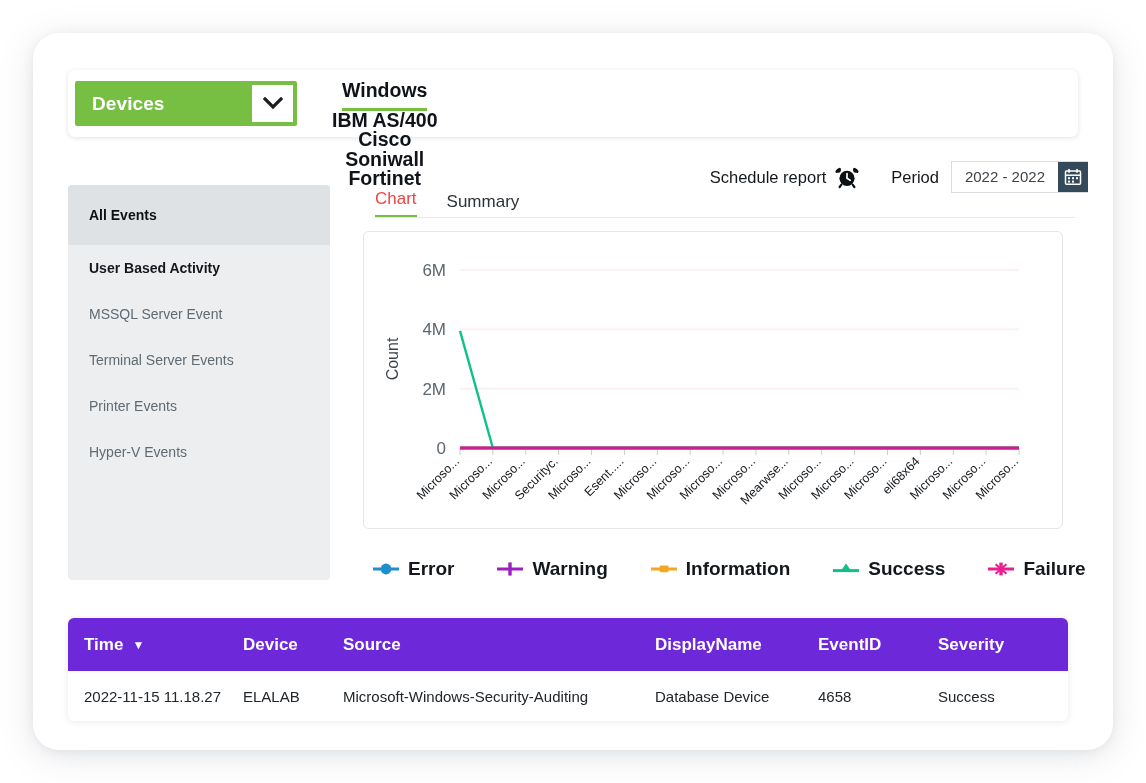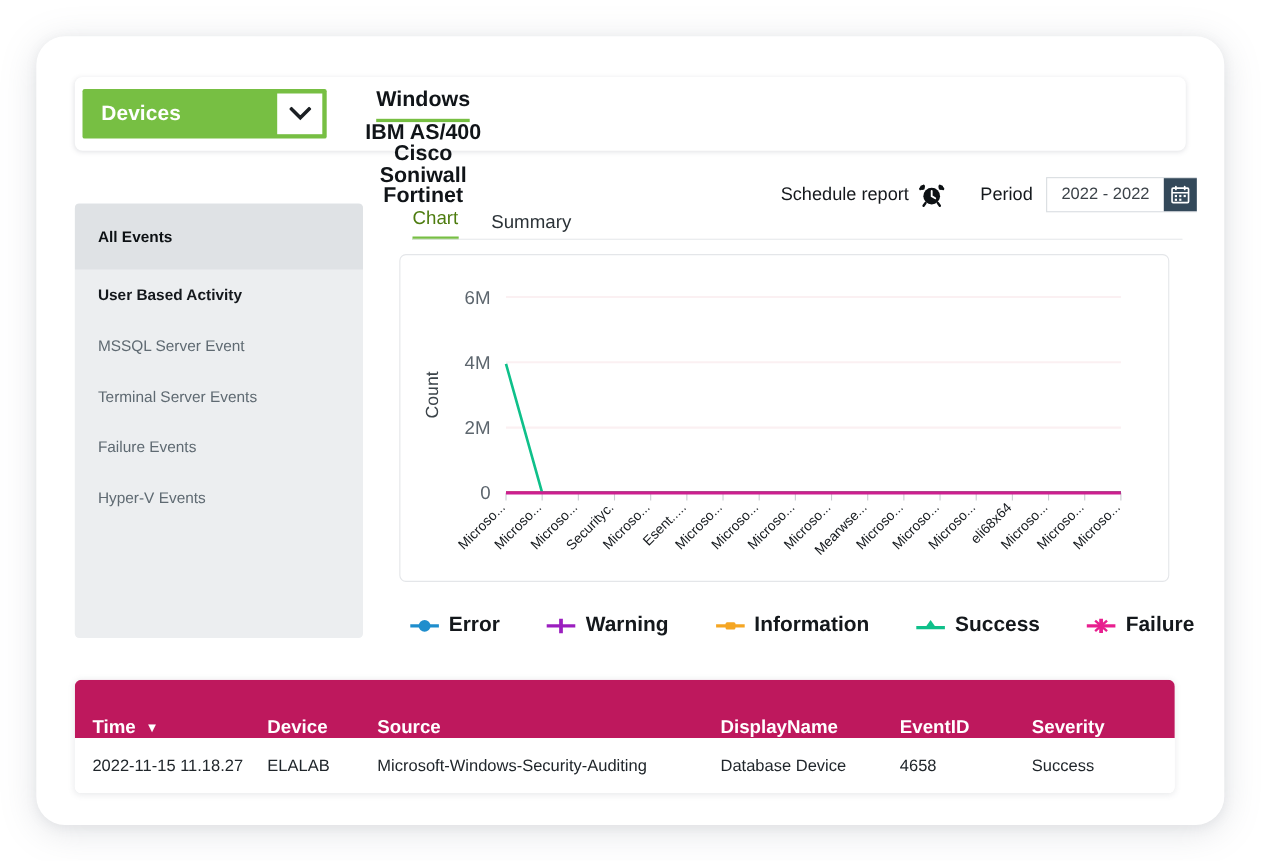--- a/index.html
+++ b/index.html
@@ -85,21 +85,21 @@
   .side-item.strong{color:#14181c;font-weight:bold;}
 
   
   .charttabs{
     position:absolute;left:375px;top:190px;width:700px;height:28px;
     display:flex;align-items:flex-end;
   }
   .ctab{
     font-size:17px;color:#2c3338;cursor:pointer;padding-bottom:6px;margin-right:30px;
   }
-  .ctab.active{border-bottom:3px solid #77bf43;color:#4d7c0f;}
+  .ctab.active{border-bottom:3px solid #77bf43;color:#ef4444;}
   .ctabline{
     position:absolute;left:375px;top:217px;width:700px;height:1px;background:#e7e9eb;
   }
 
   .chartcard{
     position:absolute;left:363px;top:231px;width:698px;height:296px;
     background:#ffffff;border:1px solid #e4e6e9;border-radius:6px;
   }
   .plotsvg{position:absolute;left:0;top:0;}
 
@@ -112,21 +112,21 @@
   .lg-mark{width:28px;height:18px;margin-right:8px;display:block;}
   .lg-txt{font-size:19px;font-weight:bold;color:#14181c;white-space:nowrap;}
 
   
   .tablecard{
     position:absolute;left:68px;top:618px;width:1000px;height:103px;
     border-radius:6px;overflow:hidden;background:#fff;
     box-shadow:0 1px 6px rgba(100,105,120,.14);
   }
   .thead{
-    height:53px;background:#be185d;display:flex;align-items:flex-end;
+    height:53px;background:#6d28d9;display:flex;align-items:center;
   }
   .th{
     color:#ffffff;font-size:17px;font-weight:bold;white-space:nowrap;
     display:flex;align-items:center;cursor:pointer;
   }
   .th .sortico{margin-left:9px;font-size:12px;line-height:1;}
   .trow{height:50px;display:flex;align-items:center;background:#ffffff;}
   .td{font-size:15px;color:#20262b;white-space:nowrap;}
   
   .c-time{width:159px;padding-left:16px;}
@@ -214,21 +214,21 @@
     <div class="side-item strong">
         <span>User Based Activity</span>
       </div>
     <div class="side-item">
         <span>MSSQL Server Event</span>
       </div>
     <div class="side-item">
         <span>Terminal Server Events</span>
       </div>
     <div class="side-item">
-        <span>Failure Events</span>
+        <span>Printer Events</span>
       </div>
     <div class="side-item">
         <span>Hyper-V Events</span>
       </div>
   </div>
 
   <div class="charttabs">
     <div class="ctab active"><span>Chart</span></div>
     <div class="ctab"><span>Summary</span></div>
   </div>

